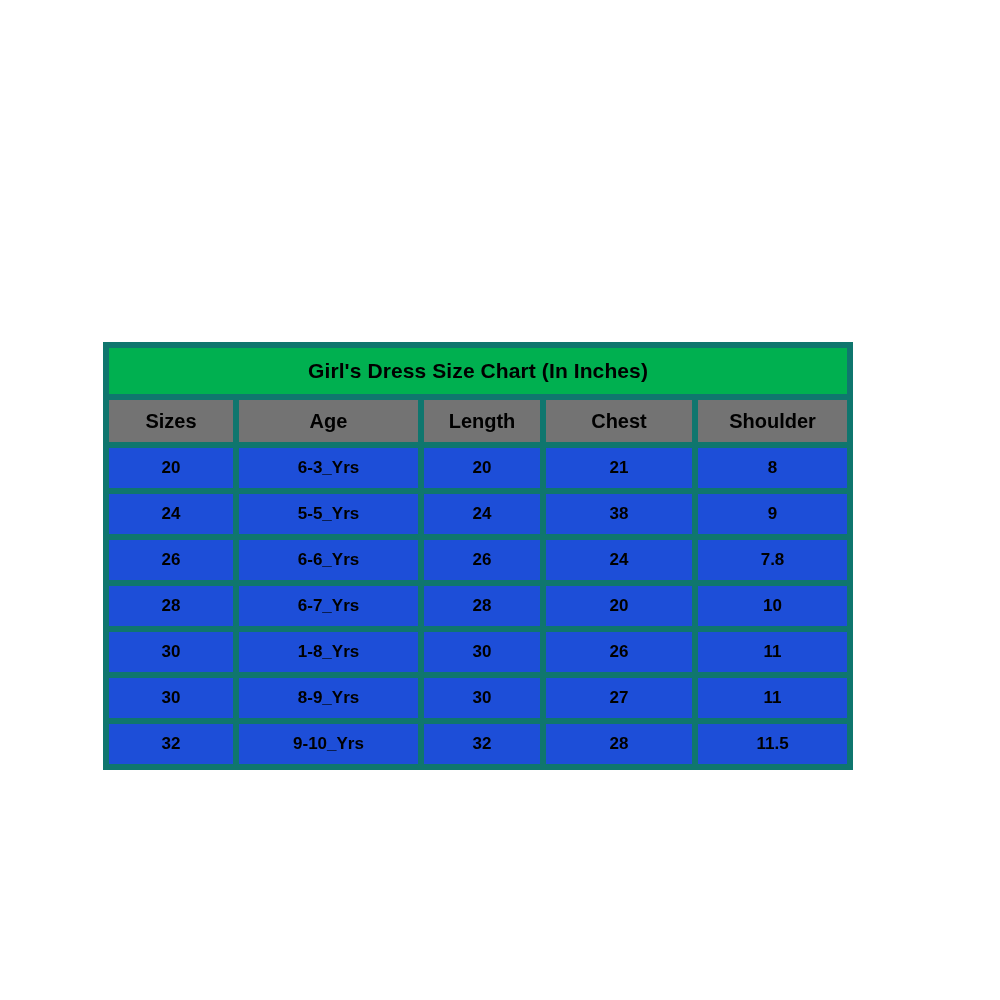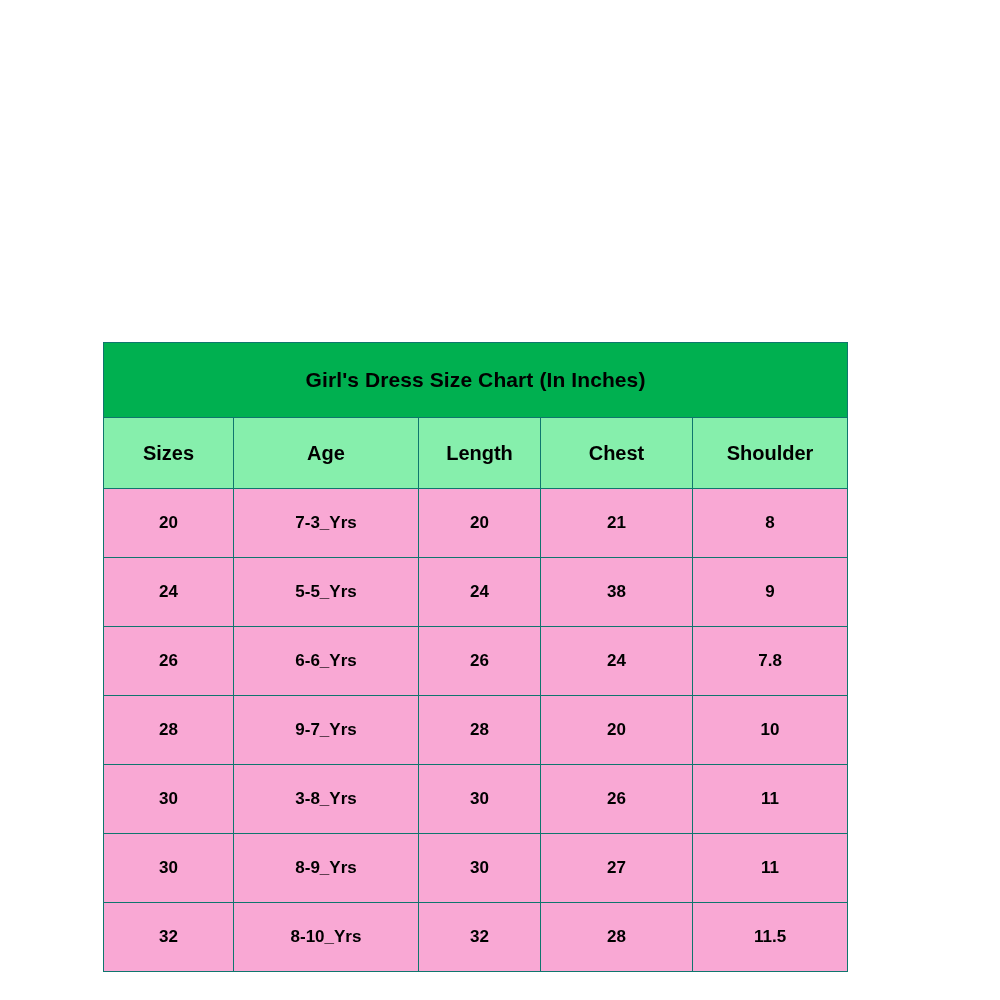--- a/index.html
+++ b/index.html
@@ -19,44 +19,44 @@
     left: 103px;
     top: 342px;
     width: 744px;
   }
   table.size-chart {
     border-collapse: collapse;
     table-layout: fixed;
     width: 744px;
   }
   table.size-chart td, table.size-chart th {
-    border: 1px solid #0f766e;
-    padding: 18px;
+    border: 6px solid #0f766e;
+    padding: 4px;
     font-weight: bold;
     color: #000000;
     text-align: center;
   }
   .title-cell {
     background: #00b050;
     text-align: center;
     font-size: 21px;
     height: 38px;
     line-height: 38px;
     letter-spacing: 0.1px;
   }
   .header-cell {
-    background: #86efac;
+    background: #737373;
     text-align: left;
     font-size: 20px;
     height: 34px;
     line-height: 34px;
     padding-left: 8px;
   }
   .data-cell {
-    background: #f9a8d4;
+    background: #1d4ed8;
     text-align: center;
     font-size: 17px;
     height: 32px;
     line-height: 32px;
     font-weight: bold;
   }
   
   col.c0 { width: 130px; }
   col.c1 { width: 185px; }
   col.c2 { width: 122px; }
@@ -83,62 +83,62 @@
         <th class="header-cell">Sizes</th>
         <th class="header-cell">Age</th>
         <th class="header-cell">Length</th>
         <th class="header-cell">Chest</th>
         <th class="header-cell">Shoulder</th>
       </tr>
     </thead>
     <tbody>
       <tr>
         <td class="data-cell">20</td>
-        <td class="data-cell">7-3_Yrs</td>
+        <td class="data-cell">6-3_Yrs</td>
         <td class="data-cell">20</td>
         <td class="data-cell">21</td>
         <td class="data-cell">8</td>
       </tr>
       <tr>
         <td class="data-cell">24</td>
         <td class="data-cell">5-5_Yrs</td>
         <td class="data-cell">24</td>
         <td class="data-cell">38</td>
         <td class="data-cell">9</td>
       </tr>
       <tr>
         <td class="data-cell">26</td>
         <td class="data-cell">6-6_Yrs</td>
         <td class="data-cell">26</td>
         <td class="data-cell">24</td>
         <td class="data-cell">7.8</td>
       </tr>
       <tr>
         <td class="data-cell">28</td>
-        <td class="data-cell">9-7_Yrs</td>
+        <td class="data-cell">6-7_Yrs</td>
         <td class="data-cell">28</td>
         <td class="data-cell">20</td>
         <td class="data-cell">10</td>
       </tr>
       <tr>
         <td class="data-cell">30</td>
-        <td class="data-cell">3-8_Yrs</td>
+        <td class="data-cell">1-8_Yrs</td>
         <td class="data-cell">30</td>
         <td class="data-cell">26</td>
         <td class="data-cell">11</td>
       </tr>
       <tr>
         <td class="data-cell">30</td>
         <td class="data-cell">8-9_Yrs</td>
         <td class="data-cell">30</td>
         <td class="data-cell">27</td>
         <td class="data-cell">11</td>
       </tr>
       <tr>
         <td class="data-cell">32</td>
-        <td class="data-cell">8-10_Yrs</td>
+        <td class="data-cell">9-10_Yrs</td>
         <td class="data-cell">32</td>
         <td class="data-cell">28</td>
         <td class="data-cell">11.5</td>
       </tr>
     </tbody>
   </table>
 </div>
 
 </body></html>

